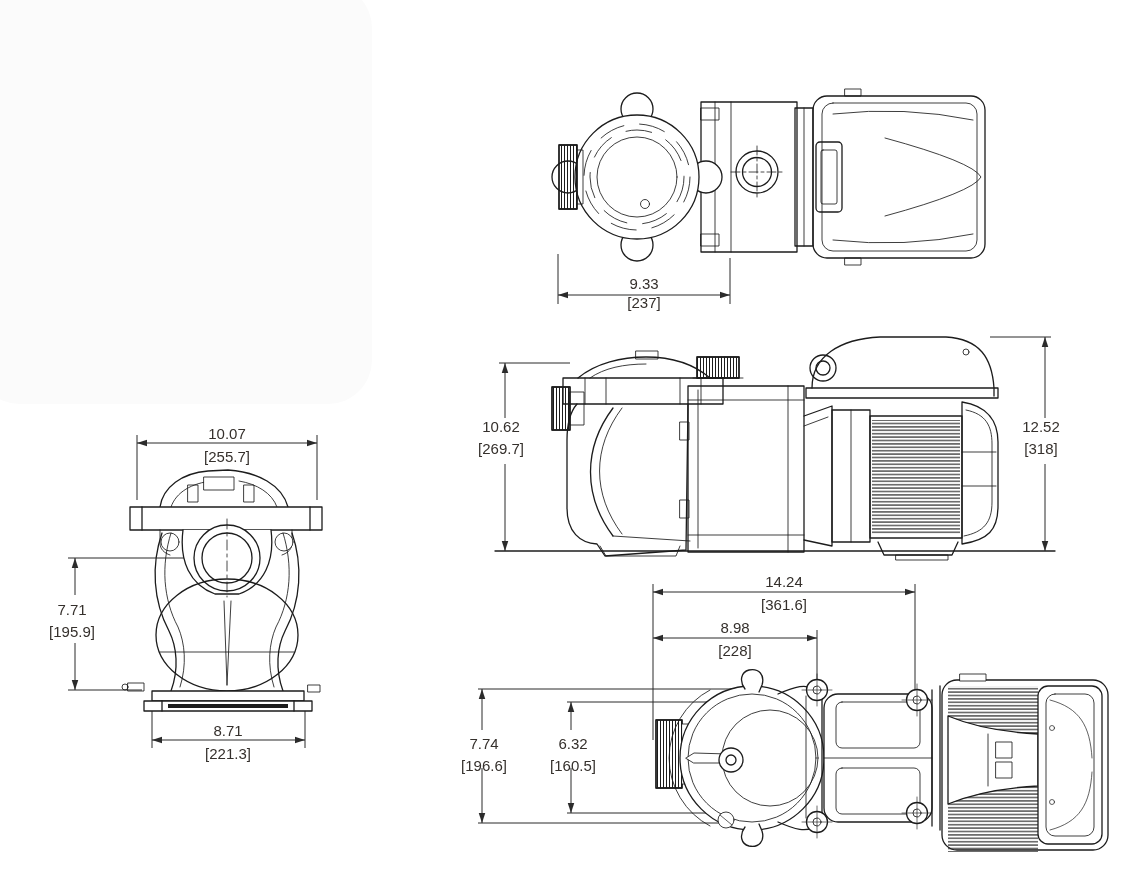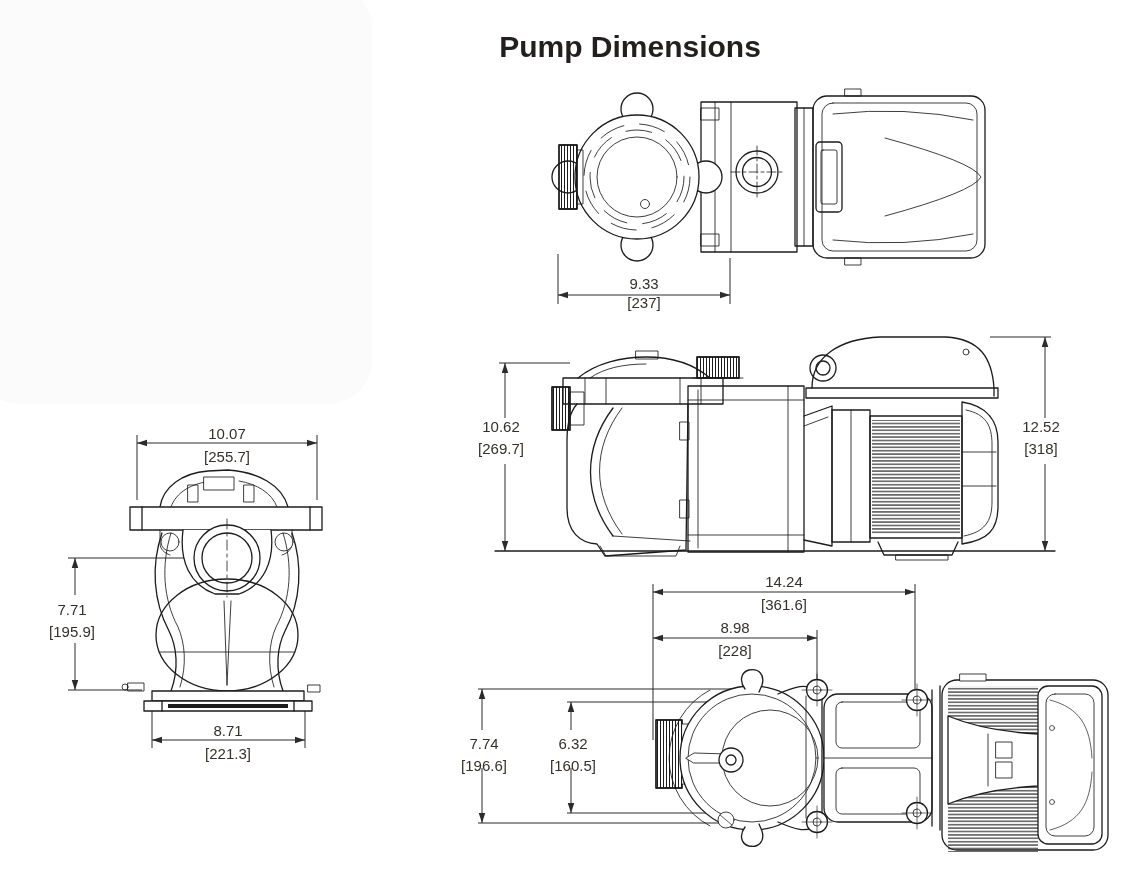--- a/index.html
+++ b/index.html
@@ -30,21 +30,20 @@
       </marker>
       <pattern id="hatchV" width="3" height="10" patternUnits="userSpaceOnUse">
         <path d="M1.5,0 V10" stroke="#1c1c1c" stroke-width="1"></path>
       </pattern>
       <pattern id="hatchH" width="10" height="3.4" patternUnits="userSpaceOnUse">
         <path d="M0,1.7 H10" stroke="#1c1c1c" stroke-width="1.1"></path>
       </pattern>
     </defs>
   </svg>
 
-  <div id="title">Pump Dimensions</div>
 
   <svg style="left:545px;top:82px" width="460" height="235" viewBox="0 0 460 235">
     <g class="draw">
 
       <g>
         <rect x="268" y="14" width="172" height="162" rx="14"></rect>
         <rect x="277" y="21" width="155" height="148" rx="11" class="thin"></rect>
         <path d="M288,32 Q360,24 428,38" class="thin"></path>
         <path d="M288,158 Q360,166 428,152" class="thin"></path>
         <path d="M340,56 Q428,80 436,95 Q428,110 340,134" class="thin"></path>

